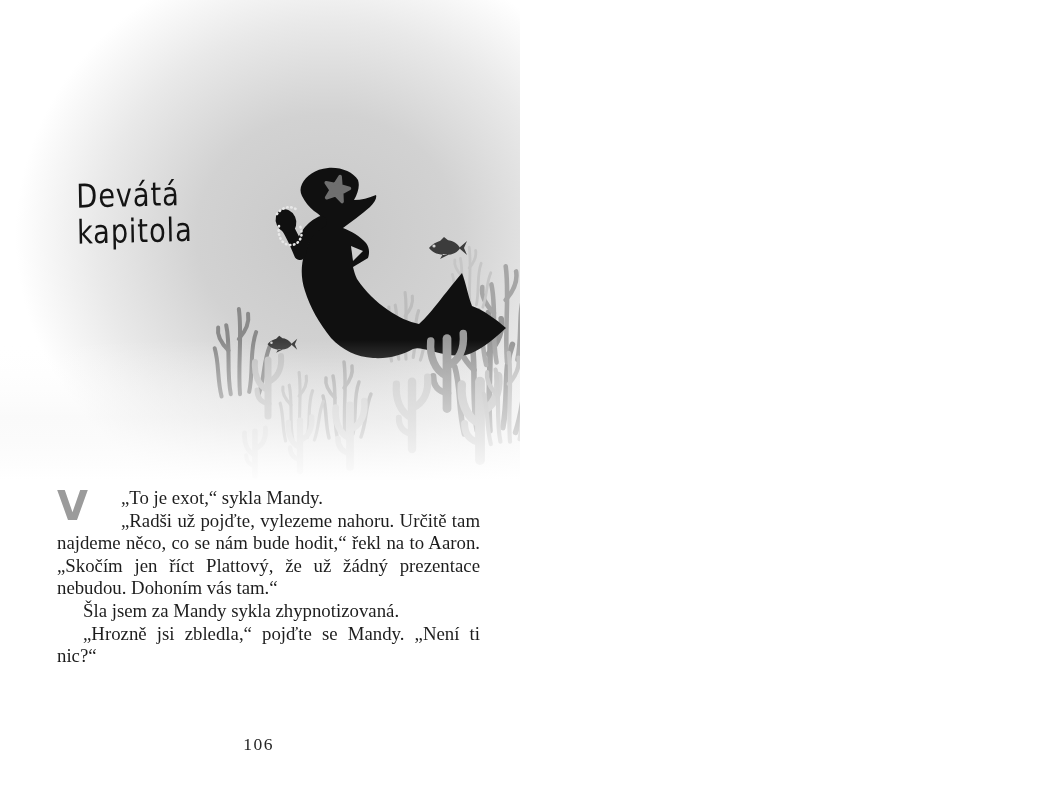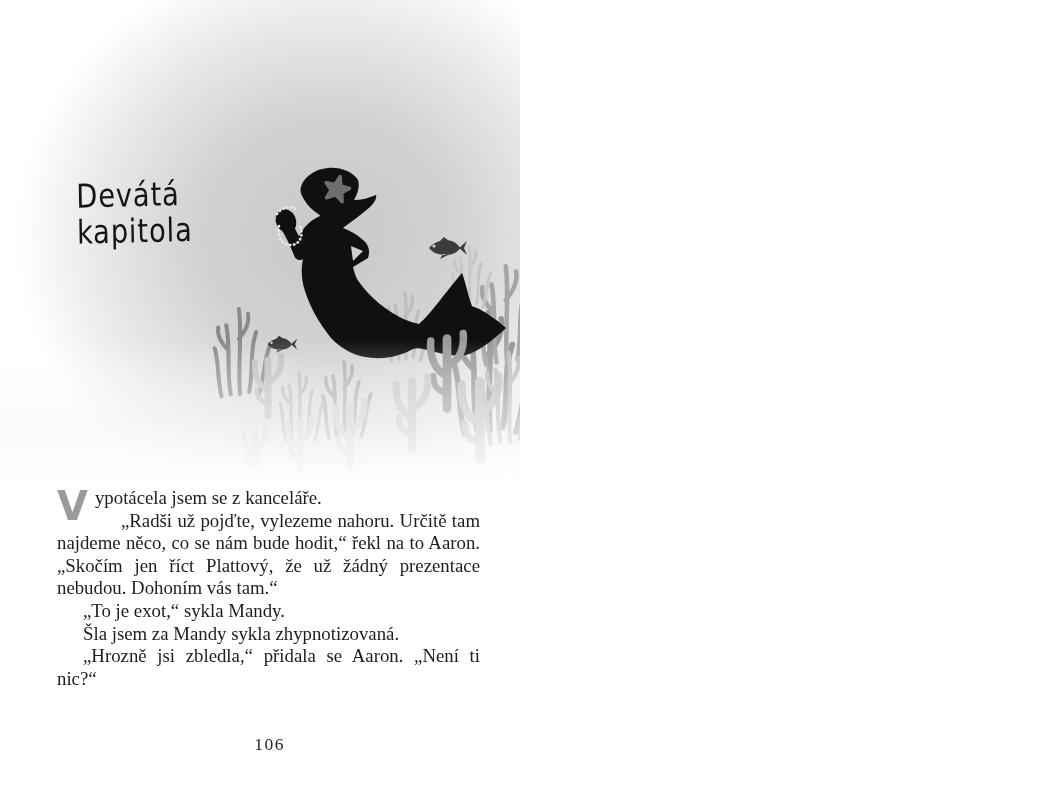--- a/index.html
+++ b/index.html
@@ -38,21 +38,21 @@
     font-family:"DejaVu Sans", sans-serif;font-weight:bold;
     font-size:40px;line-height:34px;
     color:#9b9b9b;
     padding:2px 7px 0 0;
   }
 
   .pagenum{
     position:absolute;top:734px;width:423px;text-align:center;
     font-size:17.5px;letter-spacing:1.5px;color:#262626;
   }
-  .pagenum.pn-left{left:58px;text-align:center;}
+  .pagenum.pn-left{left:47px;text-align:center;}
 </style>
 </head>
 <body>
 
 <div class="spread">
 
   <section class="page left">
 
     <div class="illustration" role="img" aria-label="Black mermaid silhouette admiring a pearl necklace, starfish in her hair, two small fish and gray coral on the seabed">
       <svg viewBox="0 0 520 480" xmlns="http://www.w3.org/2000/svg">
@@ -158,25 +158,25 @@
         <rect x="0" y="340" width="520" height="140" fill="url(#fog)"></rect>
       </svg>
     </div>
 
     <div class="chapter-heading">
       <span>Devátá</span><br>
       <span>kapitola</span>
     </div>
 
     <div class="body-text left-col" lang="cs">
-      <p class="first"><span class="dropcap">V</span><span>ypotácela jsem se z kanceláře.</span></p>
+      <p class="first"><span class="dropcap">V</span></p>
+      <p>„To je exot,“ sykla Mandy.</p>
       <p>„Radši už pojďte, vylezeme nahoru. Určitě tam najdeme něco, co se nám bude hodit,“ řekl na to Aaron. „Skočím jen říct Plattový, že už žádný prezentace nebudou. Dohoním vás tam.“</p>
-      <p>„To je exot,“ sykla Mandy.</p>
       <p>Šla jsem za Mandy sykla zhypnotizovaná.</p>
-      <p>„Hrozně jsi zbledla,“ přidala se Aaron. „Není ti nic?“</p>
+      <p>„Hrozně jsi zbledla,“ pojďte se Mandy. „Není ti nic?“</p>
     </div>
 
     <div class="pagenum pn-left">106</div>
   </section>
 
   <section class="page right">
     
     
   </section>
 

